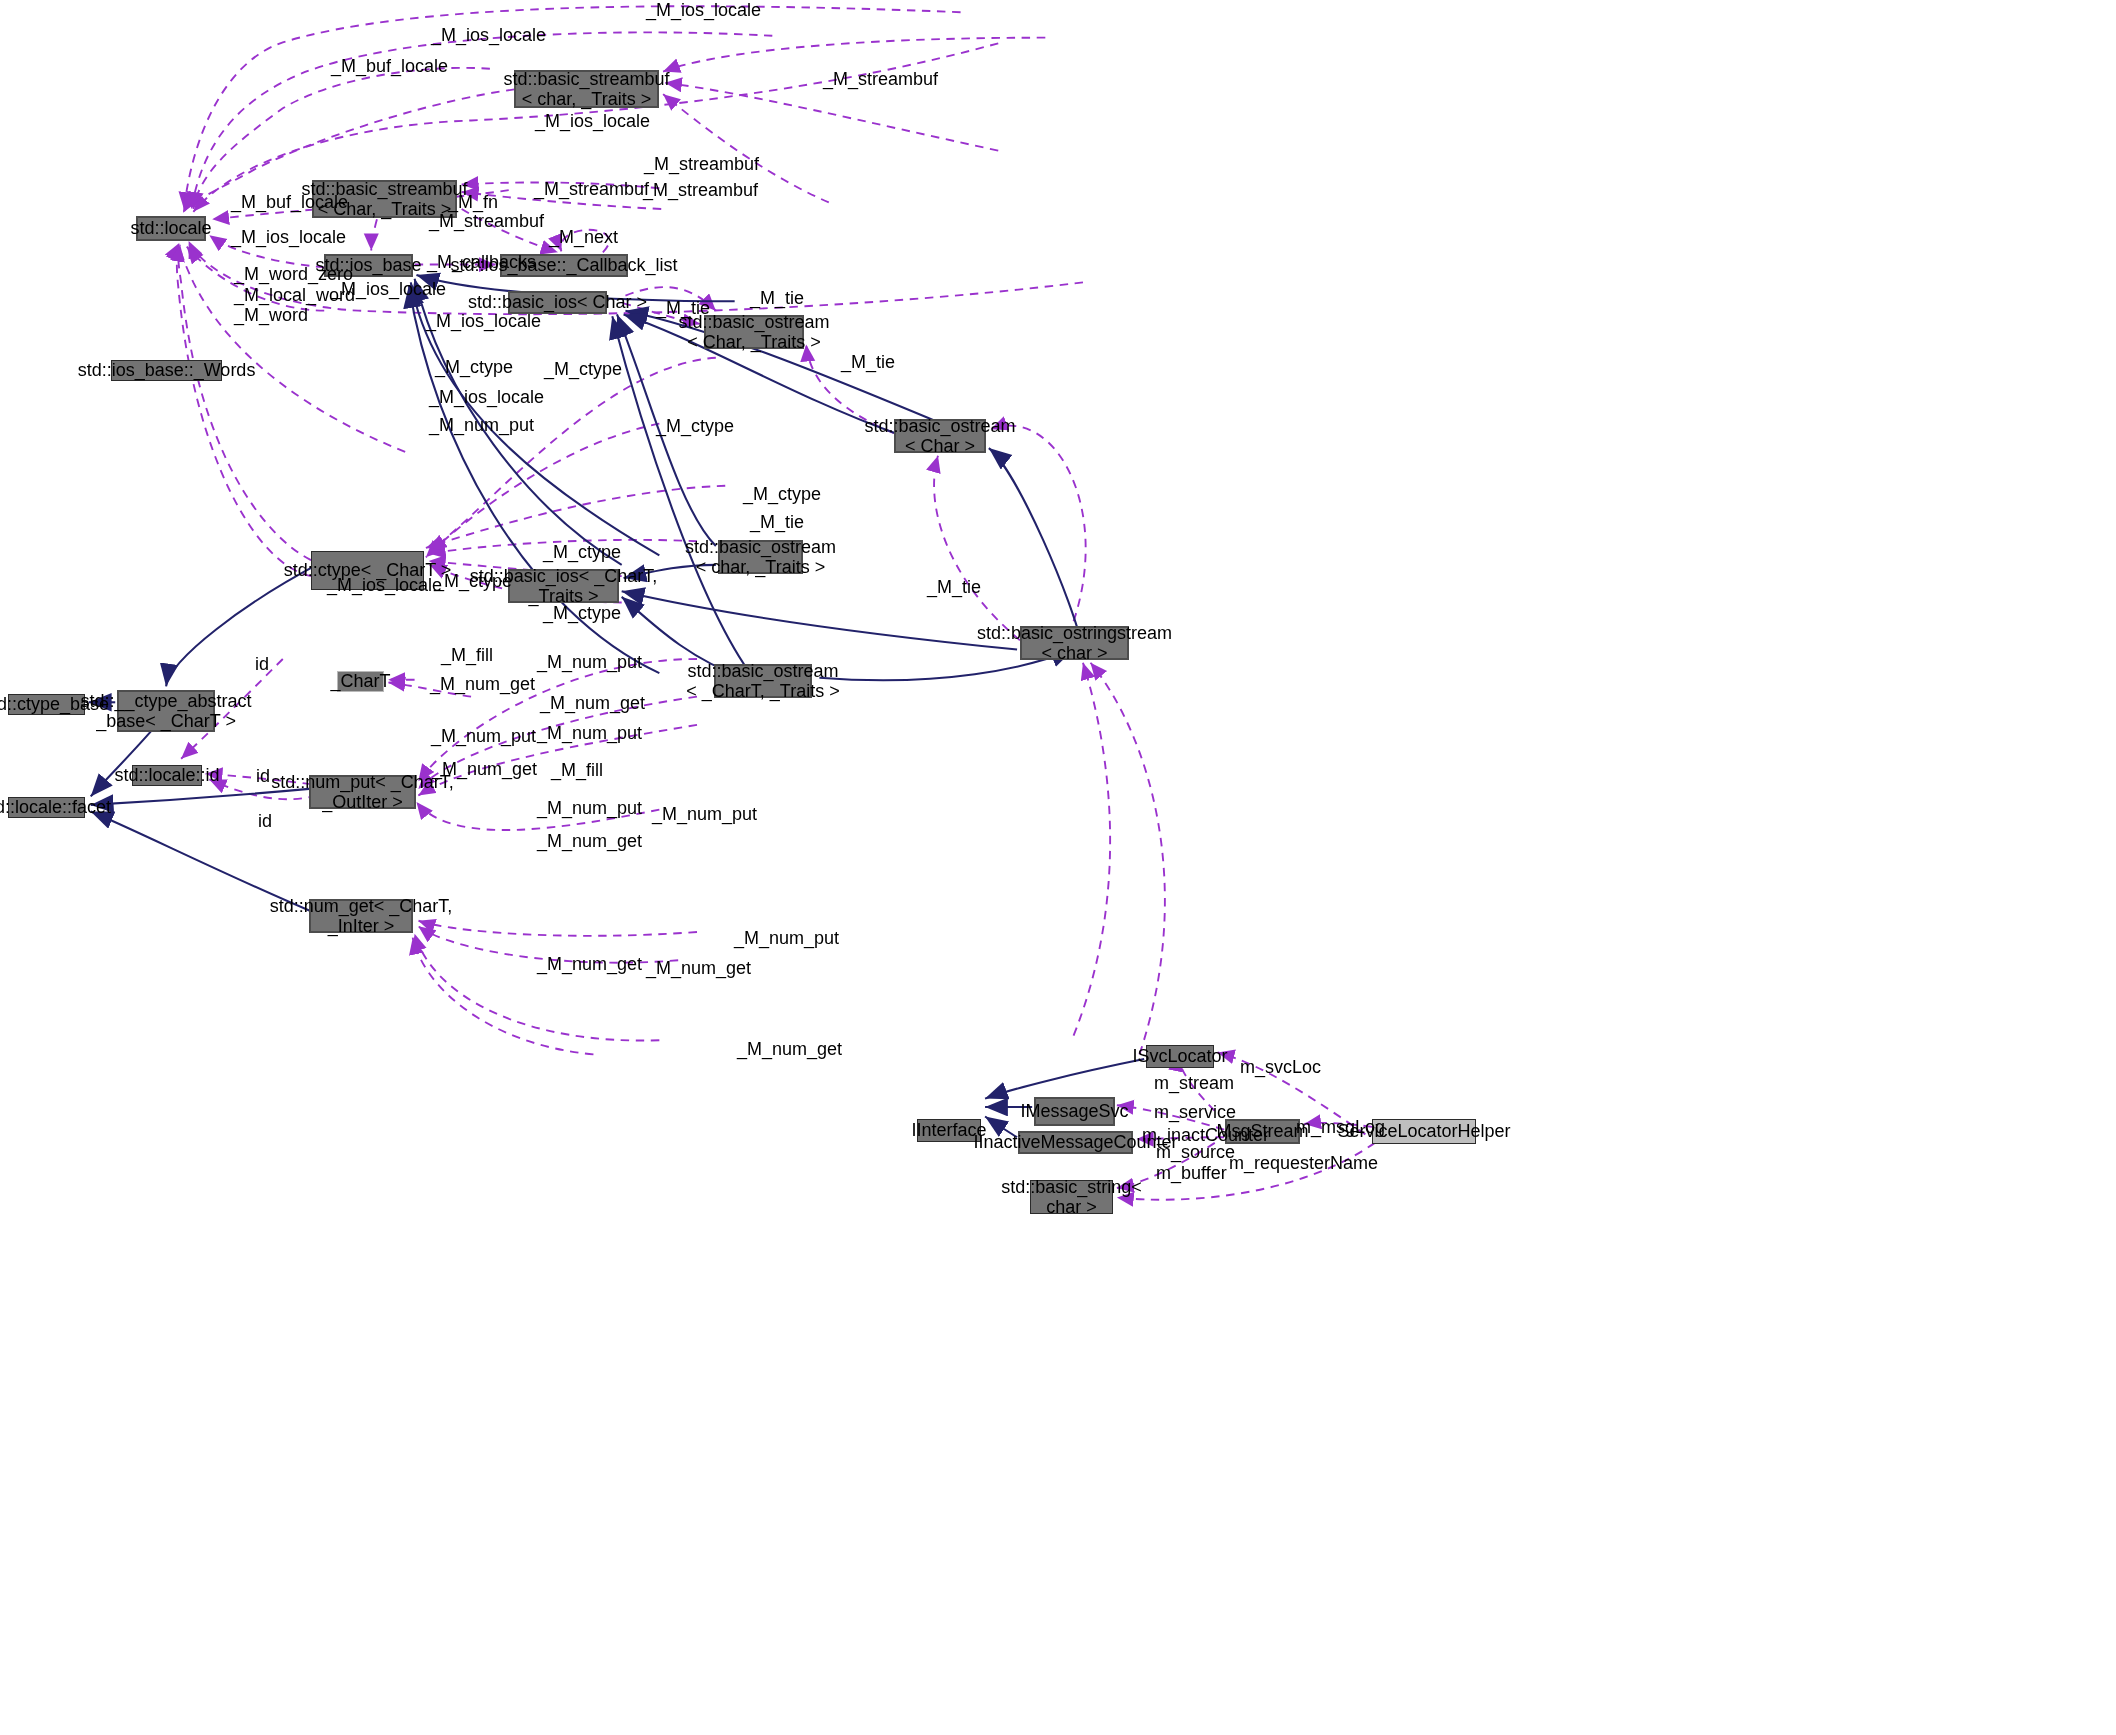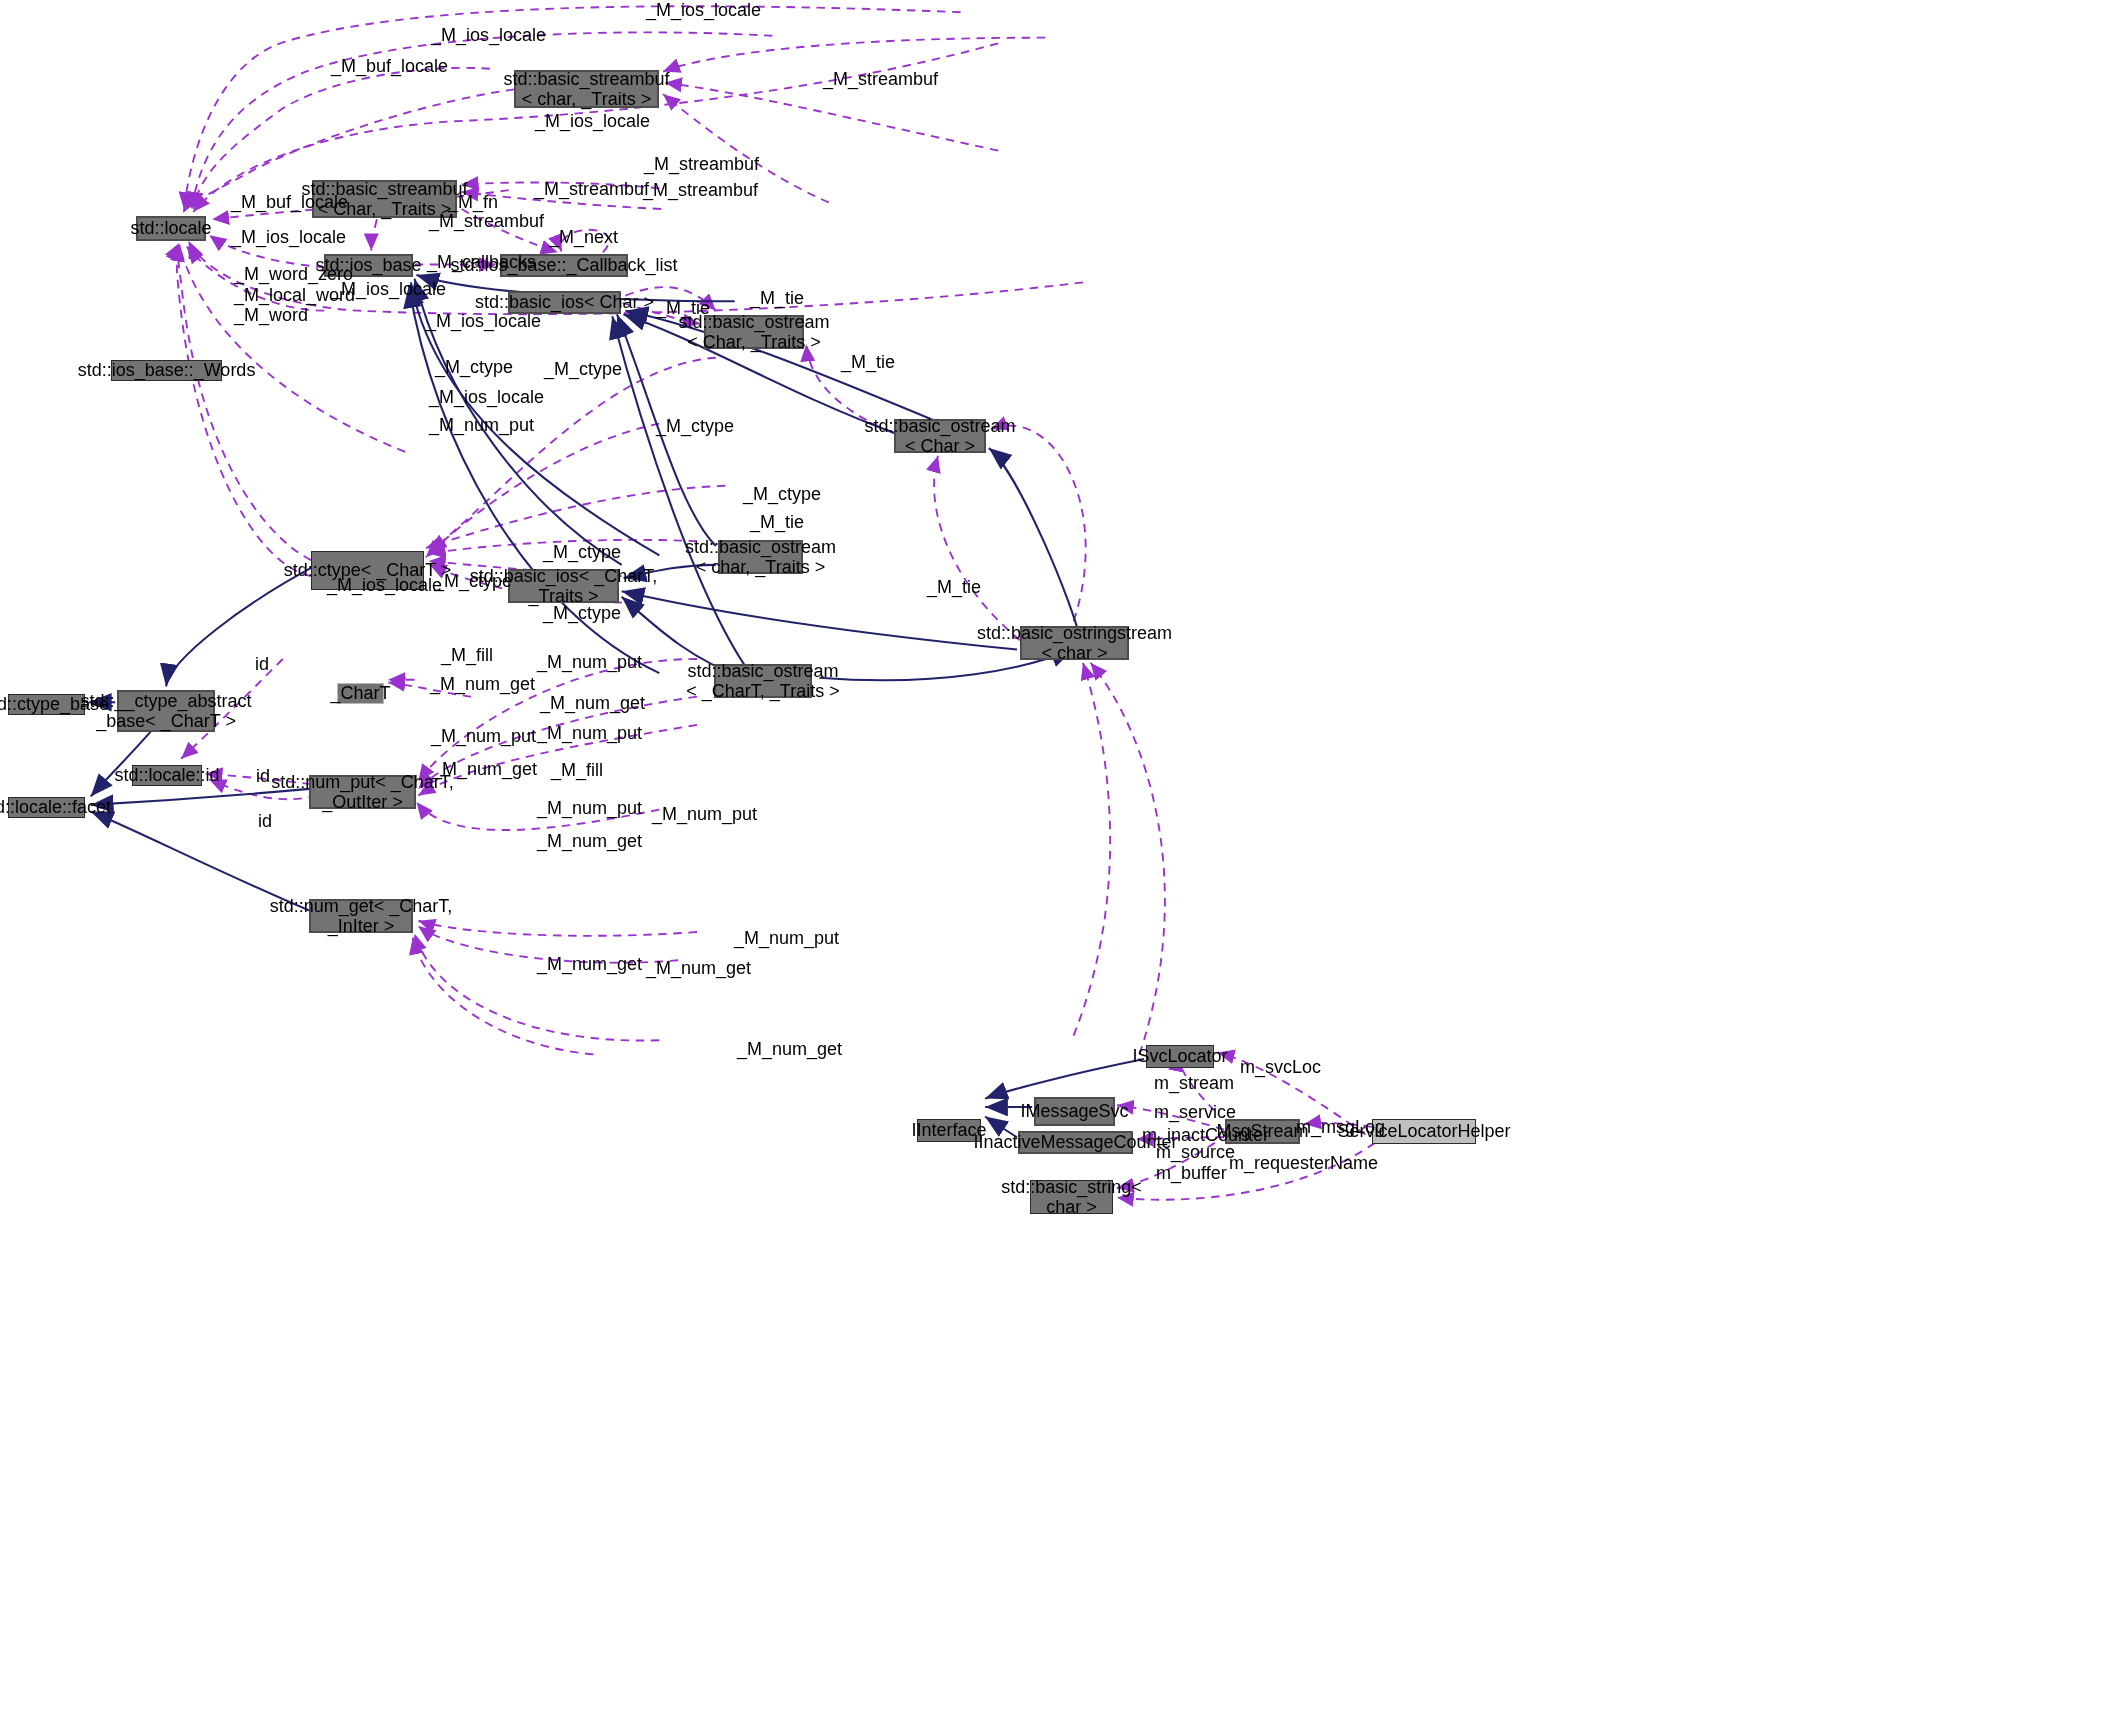--- a/index.html
+++ b/index.html
@@ -34,21 +34,21 @@
     text-align: center;
     font-size: 18px;
     line-height: 1.12;
     color: #000000;
     white-space: pre;
     padding: 1.9px 5.6px;
     z-index: 5;
   }
   .node.thick { border-width: 2.3px; border-color: #4d4d4d; }
   .node.highlight { background: #bfbfbf; border-color: #2b2b2b; border-width: 1.9px; }
-  .node.faint { border-color: #b9b9b9; border-width: 1.3px; margin-top: 12px; }
+  .node.faint { border-color: #b9b9b9; border-width: 1.3px; }
   .edge-label {
     position: absolute;
     font-size: 18px;
     color: #000000;
     white-space: pre;
     z-index: 6;
     line-height: 1.14;
     text-align: left;
   }
 </style>
@@ -168,21 +168,21 @@
       <path d="M1080,1208 C1070,1202 1055,1192 1046,1186"></path>
     </g>
   </svg>
 <div class="node thick" style="left: 514px; top: 70px; width: 145px; height: 38px;">std::basic_streambuf
 &lt; char, _Traits &gt;</div>
     <div class="node thick" style="left: 136px; top: 216px; width: 70px; height: 24.5px;">std::locale</div>
     <div class="node thick" style="left: 312px; top: 180px; width: 145px; height: 38px;">std::basic_streambuf
 &lt; Char, _Traits &gt;</div>
     <div class="node thick" style="left: 324px; top: 254px; width: 89px; height: 22.6px;">std::ios_base</div>
     <div class="node thick" style="left: 500px; top: 254px; width: 128px; height: 22.6px;">std::ios_base::_Callback_list</div>
-    <div class="node thick" style="left: 508px; top: 291px; width: 113px; height: 22.6px;">std::basic_ios&lt; Char &gt;</div>
+    <div class="node thick" style="left: 508px; top: 291px; width: 99px; height: 22.6px;">std::basic_ios&lt; Char &gt;</div>
     <div class="node thick" style="left: 704px; top: 315px; width: 100px; height: 34px;">std::basic_ostream
 &lt; Char, _Traits &gt;</div>
     <div class="node " style="left: 111px; top: 360px; width: 111px; height: 21px;">std::ios_base::_Words</div>
     <div class="node thick" style="left: 894px; top: 419px; width: 92px; height: 34px;">std::basic_ostream
 &lt; Char &gt;</div>
     <div class="node " style="left: 311px; top: 551px; width: 113px; height: 39px;">std::ctype&lt; _CharT &gt;</div>
     <div class="node thick" style="left: 718px; top: 540px; width: 85px; height: 34px;">std::basic_ostream
 &lt; char, _Traits &gt;</div>
     <div class="node thick" style="left: 508px; top: 569px; width: 111px; height: 34px;">std::basic_ios&lt; _CharT,
 _Traits &gt;</div>

